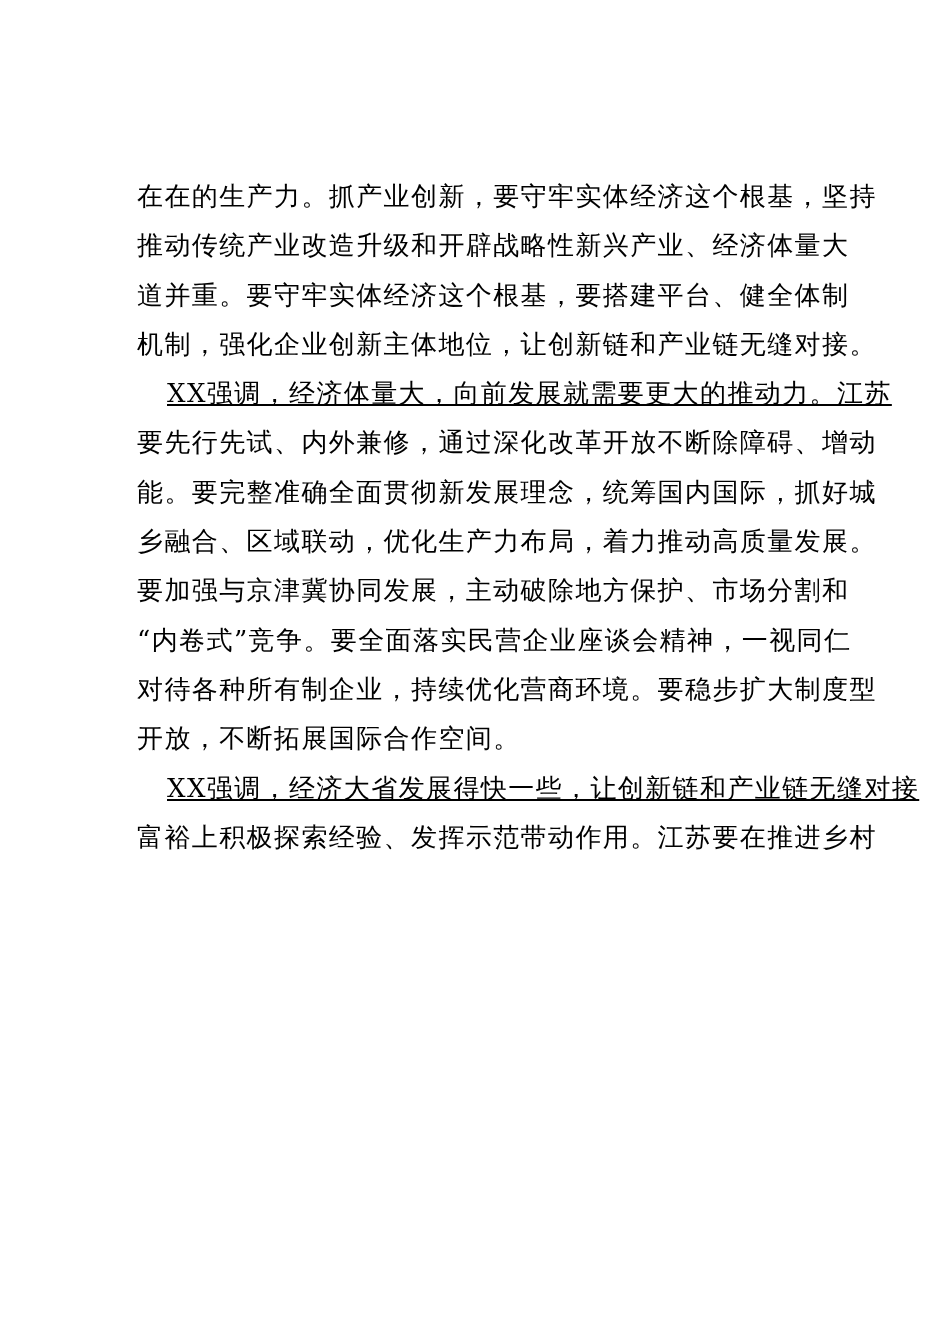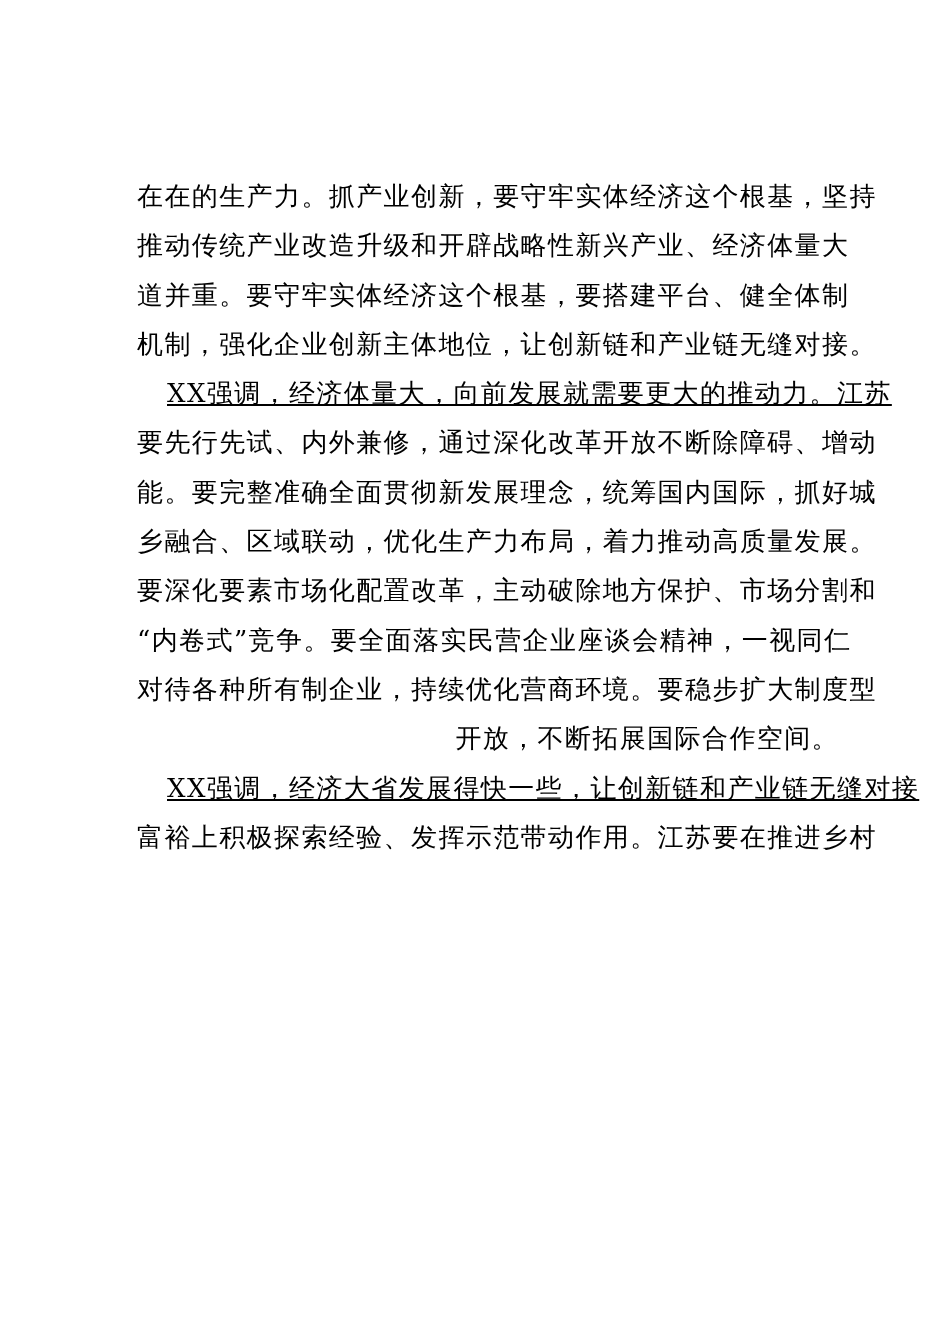--- a/index.html
+++ b/index.html
@@ -21,21 +21,20 @@
       top: 172px;
       width: 702px;
       margin-left: 9px;
     }
     .line {
       height: 49.3px;
       line-height: 49.3px;
       font-size: 26px;
       white-space: nowrap;
       letter-spacing: 1.4px;
-      text-align: right;
     }
     .line.justify {
       text-align: justify;
       text-align-last: justify;
     }
     .indent {
       padding-left: 30px;
       text-decoration: underline;
     }
   </style>
@@ -49,21 +48,21 @@
     <div class="line justify">推动传统产业改造升级和开辟战略性新兴产业、经济体量大</div>
     <div class="line justify">道并重。要守牢实体经济这个根基，要搭建平台、健全体制</div>
     <div class="line justify">机制，强化企业创新主体地位，让创新链和产业链无缝对接。</div>
   </div>
 
   <div class="paragraph">
     <div class="line justify indent">XX强调，经济体量大，向前发展就需要更大的推动力。江苏</div>
     <div class="line justify">要先行先试、内外兼修，通过深化改革开放不断除障碍、增动</div>
     <div class="line justify">能。要完整准确全面贯彻新发展理念，统筹国内国际，抓好城</div>
     <div class="line justify">乡融合、区域联动，优化生产力布局，着力推动高质量发展。</div>
-    <div class="line justify">要深化要素市场化配置改革，主动破除地方保护、市场分割和</div>
+    <div class="line justify">要加强与京津冀协同发展，主动破除地方保护、市场分割和</div>
     <div class="line justify">“内卷式”竞争。要全面落实民营企业座谈会精神，一视同仁</div>
     <div class="line justify">对待各种所有制企业，持续优化营商环境。要稳步扩大制度型</div>
     <div class="line">开放，不断拓展国际合作空间。</div>
   </div>
 
 
   <div class="paragraph">
     <div class="line justify indent">XX强调，经济大省发展得快一些，让创新链和产业链无缝对接</div>
     <div class="line justify">富裕上积极探索经验、发挥示范带动作用。江苏要在推进乡村</div>
   </div>

